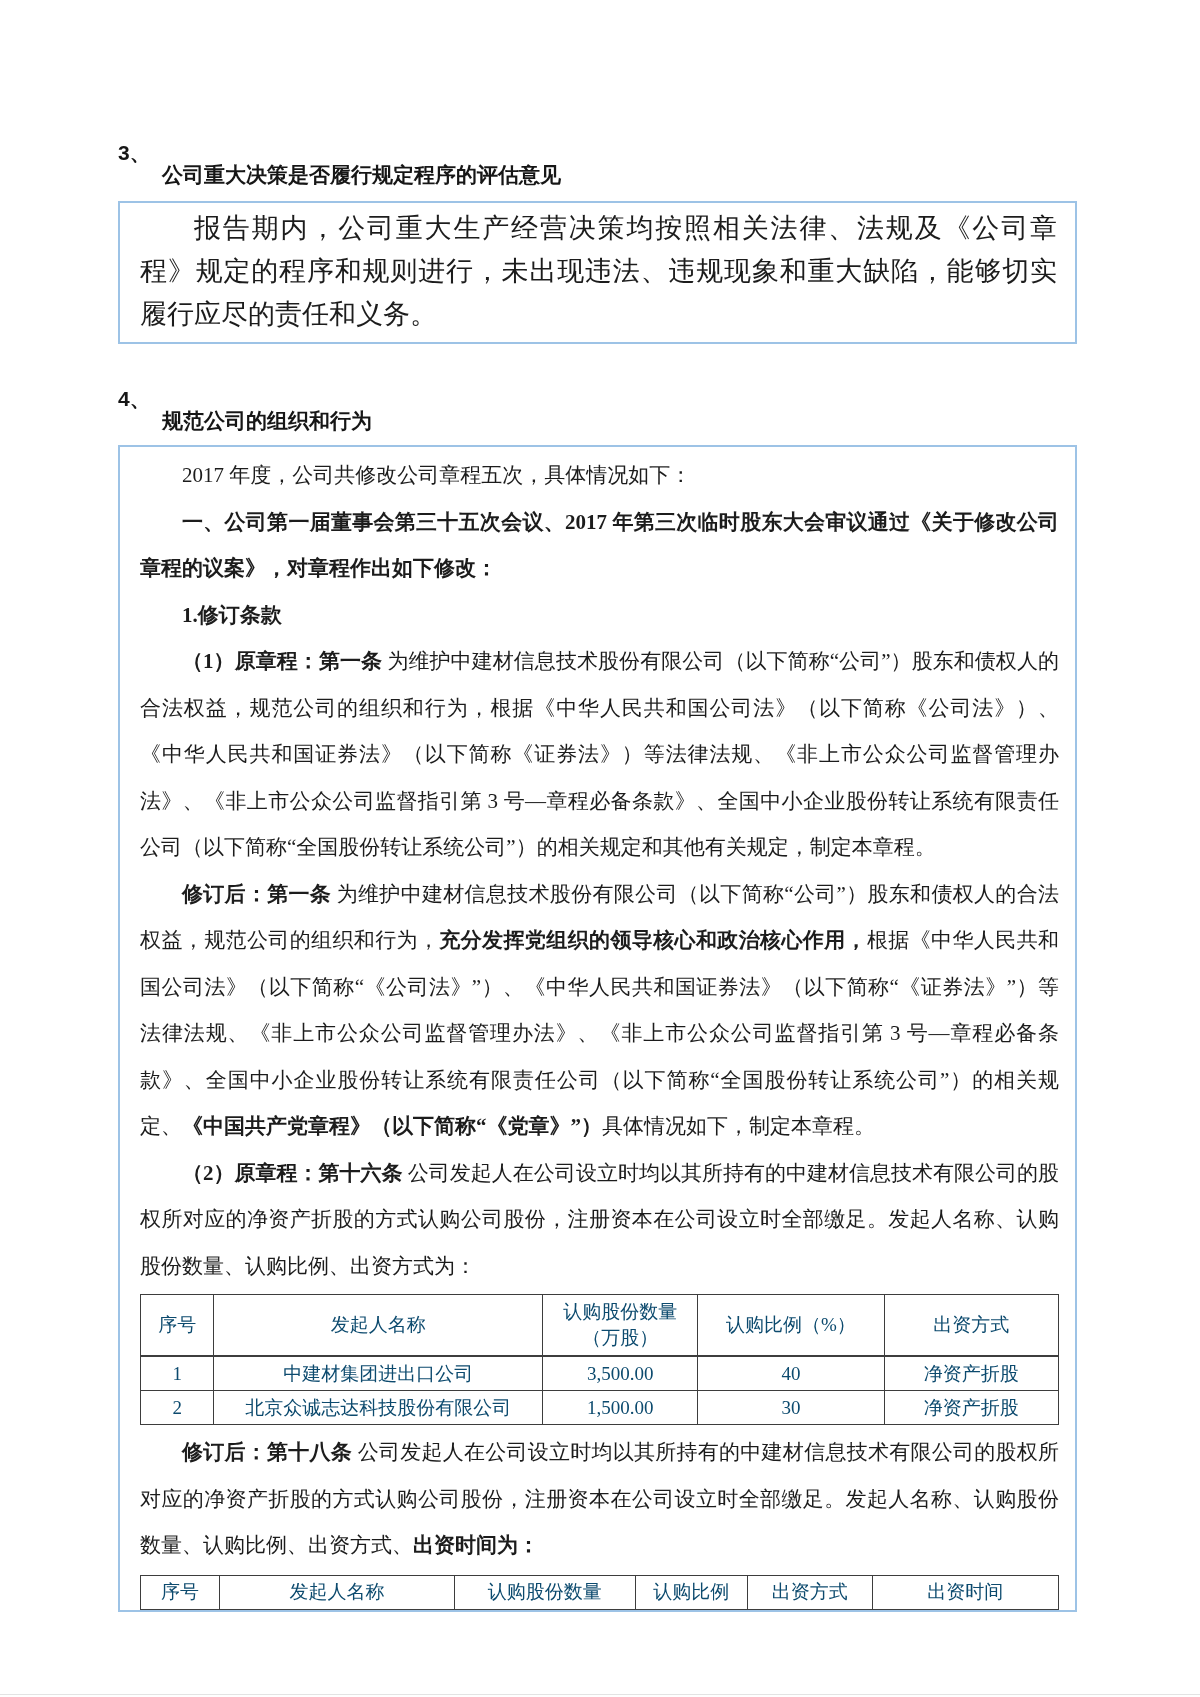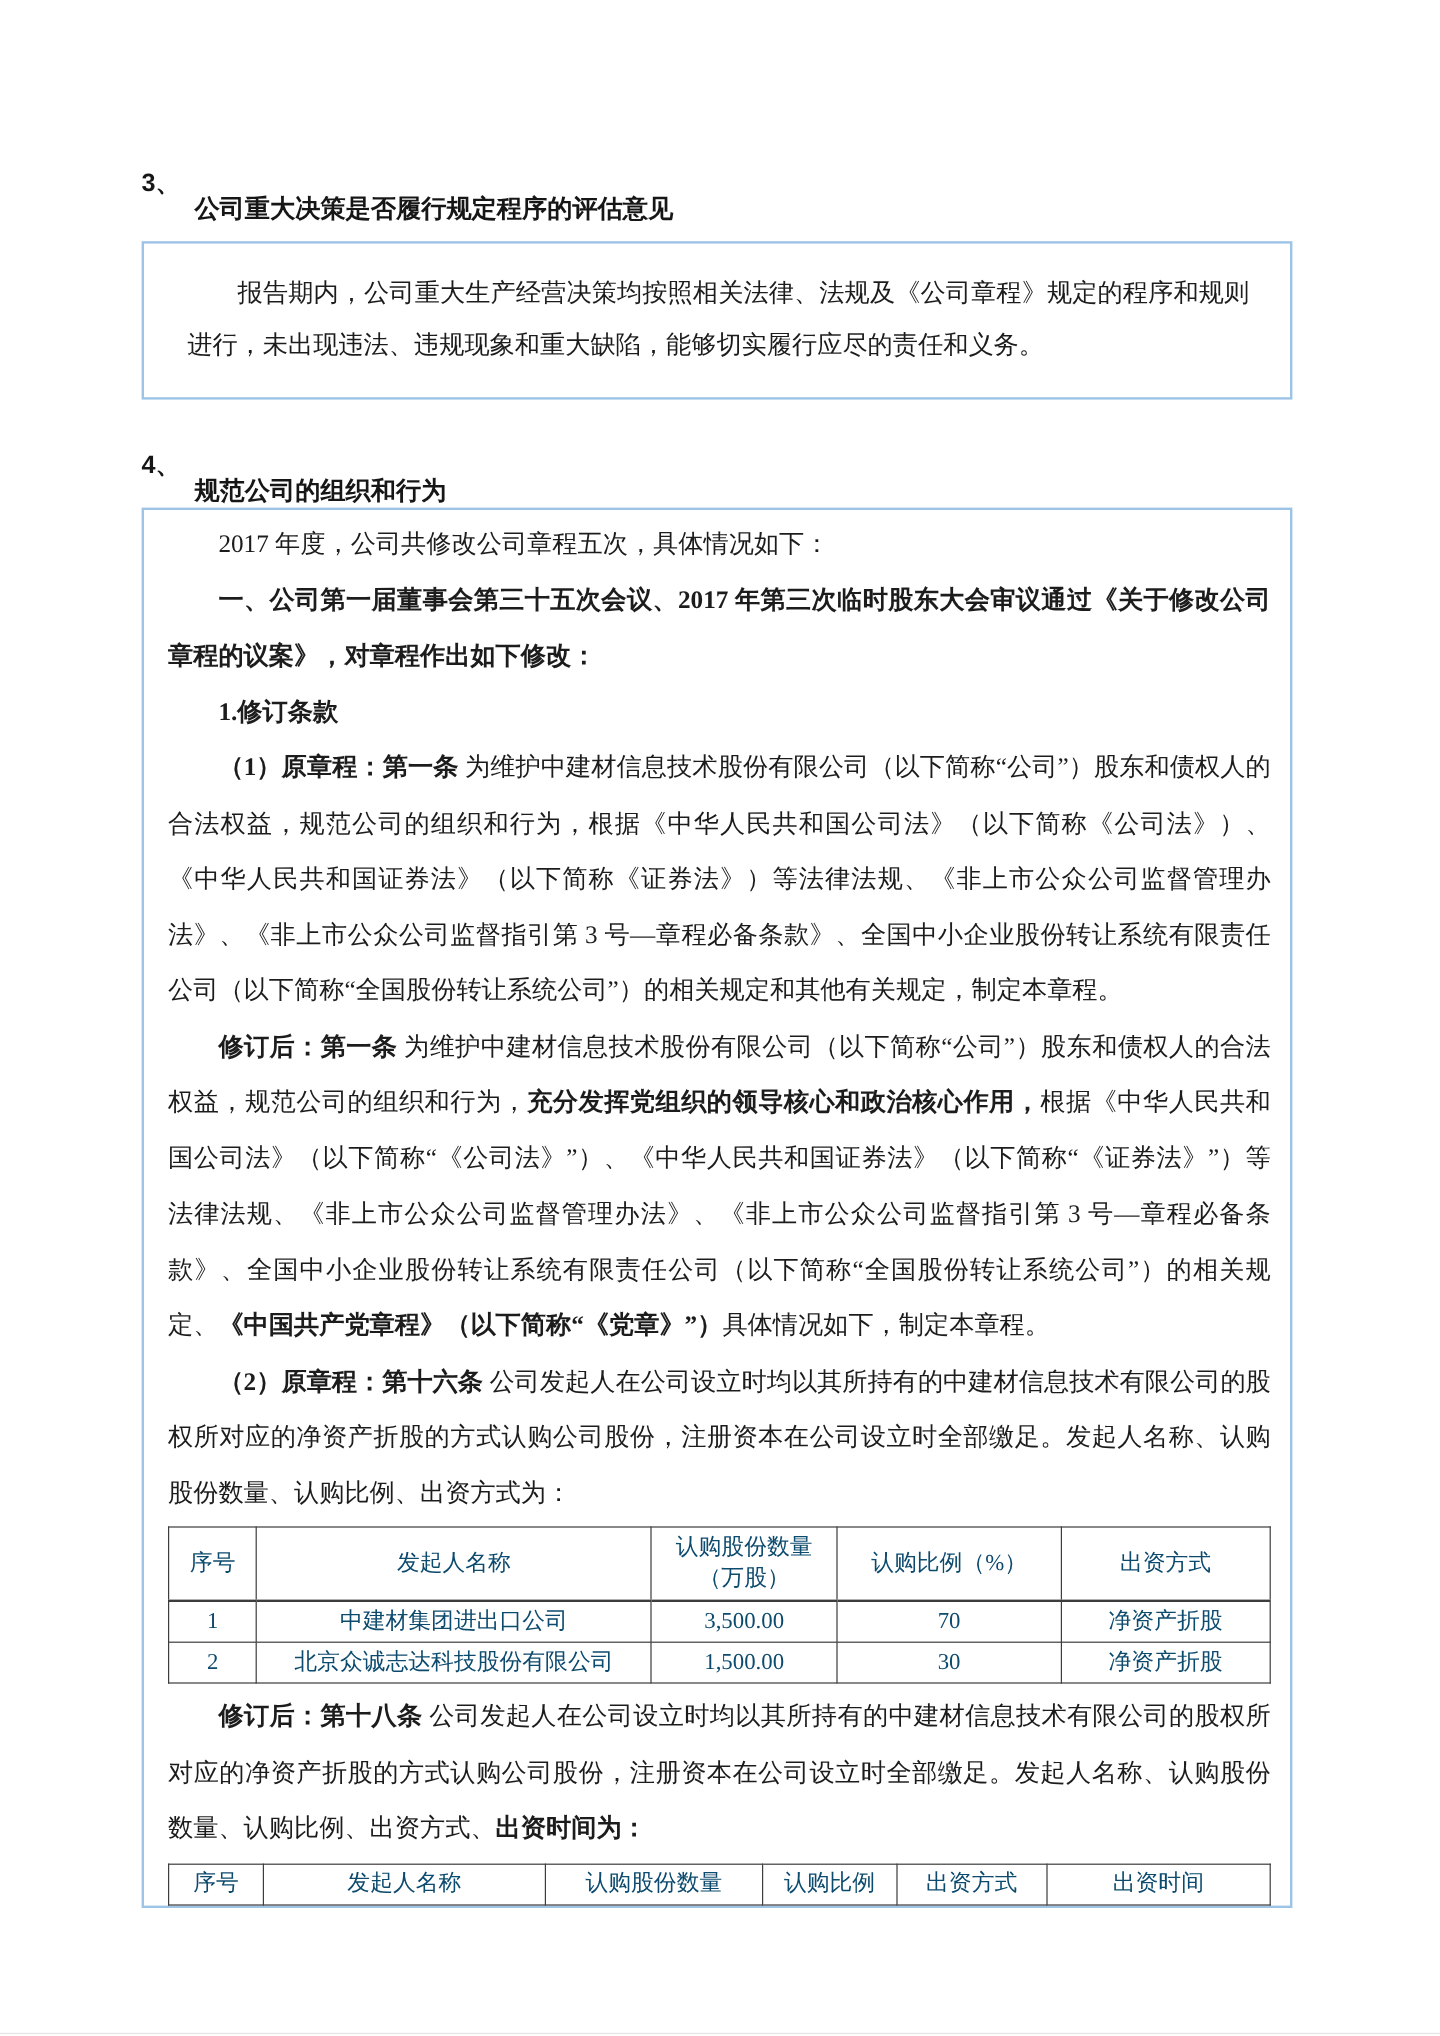--- a/index.html
+++ b/index.html
@@ -14,23 +14,23 @@
     font-family:"Liberation Sans","DejaVu Sans",sans-serif;
     font-weight:bold;font-size:21px;line-height:26px;color:#161616;
   }
   .h-num{width:44px;flex:0 0 44px;}
   .h-title{flex:1;margin-top:22px;}
   .bluebox{
     border:2px solid var(--border-blue,#9dc3e6);
     background:#ffffff;
   }
   .box1{margin-top:13px;padding:4px 18px 6px 20px;}
-  .box1 p{margin:16px;font-size:21px;line-height:43px;text-align:justify;text-indent:2em;}
+  .box1 p{margin:0;font-size:27px;line-height:43px;text-align:justify;text-indent:2em;}
   .h4{margin-top:42px;}
-  .box2{padding:5px 16px 0 20px;}
+  .box2{margin-top:11px;padding:5px 16px 0 20px;}
   .box2 p{margin:0;font-size:21px;line-height:46.5px;text-align:justify;text-indent:2em;}
   .bold{font-weight:bold;}
   table{
     width:100%;border-collapse:collapse;table-layout:fixed;
     margin:5px 0 4px 0;font-size:19px;color:#0c4a6e;
   }
   th,td{
     border:1.5px solid var(--table-border,#3d3d3d);
     text-align:center;vertical-align:middle;
     padding:1px 4px;line-height:26px;font-weight:normal;
@@ -91,21 +91,21 @@
           </th>
           <th>认购比例（%）</th>
           <th>出资方式</th>
         </tr>
       </thead>
       <tbody>
         <tr>
           <td>1</td>
           <td>中建材集团进出口公司</td>
           <td>3,500.00</td>
-          <td>70</td>
+          <td>40</td>
           <td>净资产折股</td>
         </tr>
         <tr>
           <td>2</td>
           <td>北京众诚志达科技股份有限公司</td>
           <td>1,500.00</td>
           <td>30</td>
           <td>净资产折股</td>
         </tr>
       </tbody>

